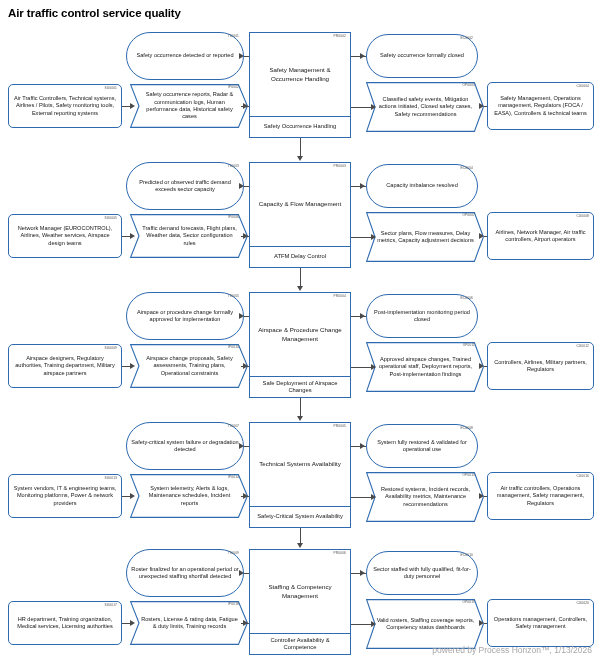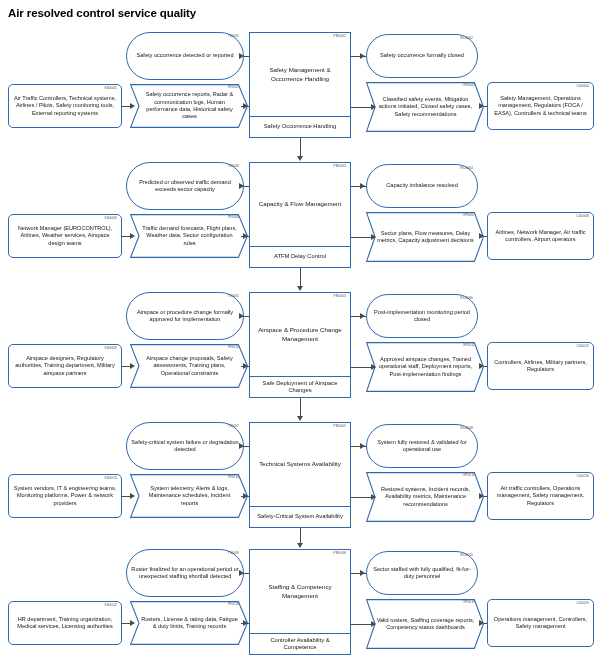--- a/index.html
+++ b/index.html
@@ -134,21 +134,21 @@
     right: 8px; bottom: 4px;
     font-size: 8.5px;
     color: #a6a6a6;
   }
 </style>
 </head>
 <body>
 
 <div id="page">
 
-  <div class="hdr-left">Air resolved control service quality</div>
+  <div class="hdr-left">Air traffic control service quality</div>
 
   <div id="rows-host">
       <div class="shape trg" style="left: 126px; top: 32px; width: 118px; height: 48px;">
         <div class="code">IT0001</div>
         <div class="txt">Safety occurrence detected or reported</div>
       </div>
       <div class="shape sup" style="left: 8px; top: 84px; width: 114px; height: 44px;">
         <div class="code">SU0001</div>
         <div class="txt">Air Traffic Controllers, Technical systems, Airlines / Pilots, Safety monitoring tools, External reporting systems</div>
       </div>
@@ -407,13 +407,14 @@
       <div class="conn h" style="left: 244px; top: 573px; width: 5px; height: 1px;"></div>
       <div class="arrowhead right" style="left: 239px; top: 570px;"></div>
       <div class="conn h" style="left: 351px; top: 573px; width: 15px; height: 1px;"></div>
       <div class="arrowhead right" style="left: 360px; top: 570px;"></div>
       <div class="conn h" style="left: 351px; top: 624px; width: 24px; height: 1px;"></div>
       <div class="arrowhead right" style="left: 371px; top: 621px;"></div>
       <div class="conn h" style="left: 484px; top: 623px; width: 3px; height: 1px;"></div>
       <div class="arrowhead right" style="left: 479px; top: 620px;"></div>
     </div>
 
+  <div class="footer">powered by Process Horizon™, 1/13/2026</div>
 </div>
 
 </body></html>

